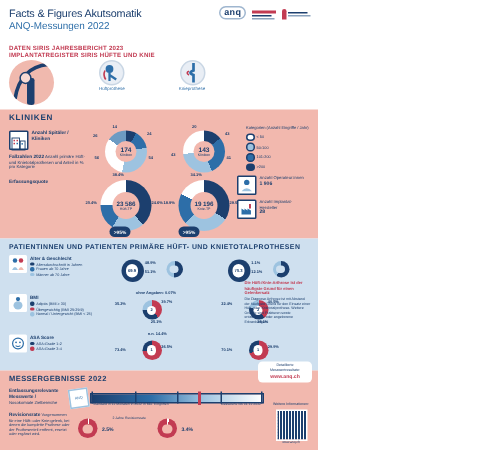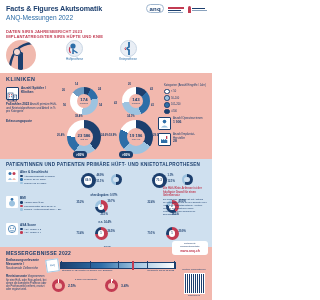--- a/index.html
+++ b/index.html
@@ -6,21 +6,21 @@
   body{
     width:212px;height:300px;overflow:hidden;
     font-family:"Liberation Sans",sans-serif;
     background:#ffffff;color:#1c3f6e;
     -webkit-font-smoothing:none;
   }
   .page{position:relative;width:212px;height:300px;}
 
   
   .header{position:relative;height:28px;background:#ffffff;padding:4px 6px 0 6px;box-sizing:border-box;}
-  .h-title{font-size:7.2px;font-weight:bold;color:#1c3f6e;letter-spacing:-0.1px;line-height:9px;}
+  .h-title{font-size:7.2px;font-weight:normal;color:#1c3f6e;letter-spacing:-0.1px;line-height:9px;}
   .h-sub{font-size:6.6px;color:#2d6ea8;line-height:9px;}
   .logos{position:absolute;right:5px;top:4px;display:flex;align-items:flex-end;gap:4px;}
   .logo-anq{font-size:6px;font-weight:bold;color:#1c3f6e;letter-spacing:.3px;
             border:.5px solid #9fb6cf;border-radius:5px;padding:0.5px 2px;background:#fff;}
   .logo-txt{display:flex;flex-direction:column;gap:1px;}
   .logo-line{height:1.2px;background:#c23b52;width:16px;}
   .logo-line.b{background:#1c3f6e;width:13px;}
   .logo-line.c{background:#8aa2bd;width:15px;}
   .logo-blk{display:flex;align-items:center;gap:1px;}
   .logo-person{width:3px;height:7px;background:#c23b52;border-radius:1.5px 1.5px 0 0;}

